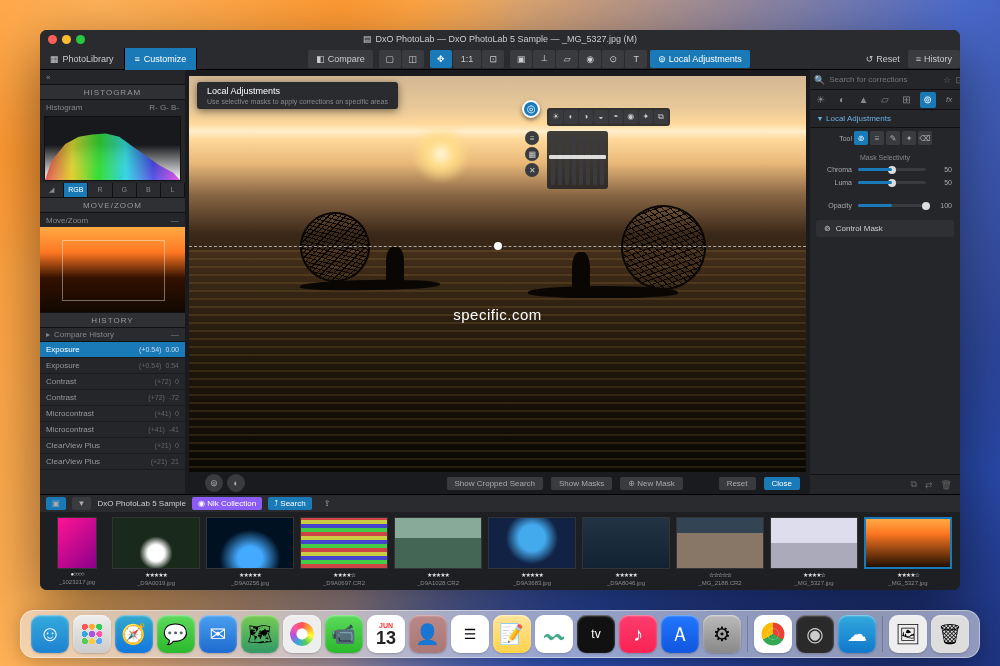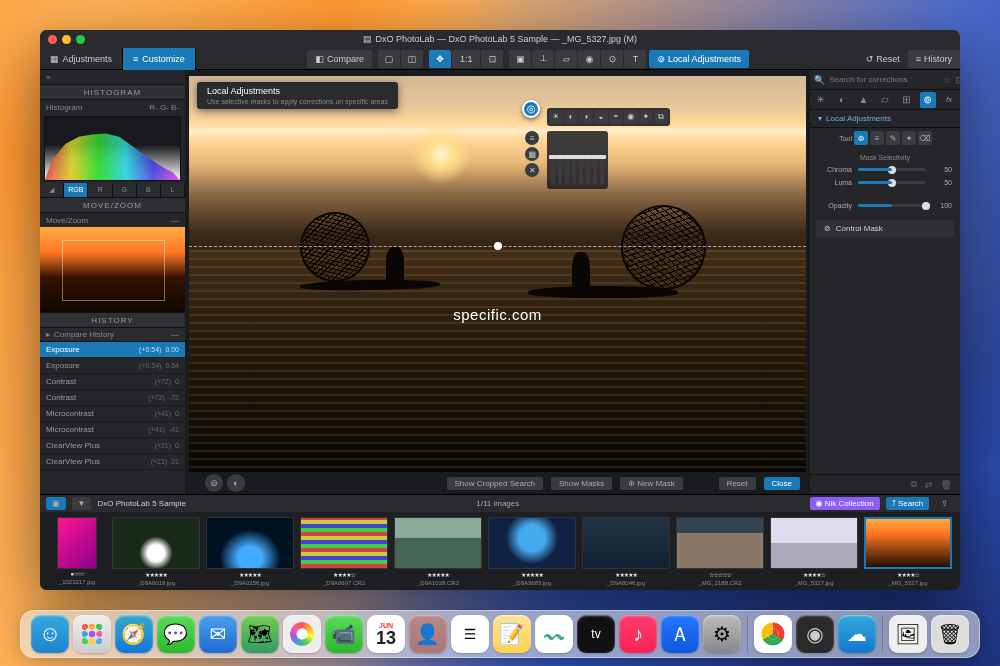--- a/index.html
+++ b/index.html
@@ -204,21 +204,21 @@
     </div>
     <div class="title-text">
       <span>▤</span>
       <span>DxO PhotoLab — DxO PhotoLab 5 Sample — _MG_5327.jpg (M)</span>
     </div>
   </div>
 
   <div class="top-toolbar">
     <div class="tab-btn">
       <span>▦</span>
-      <span>Adjustments</span>
+      <span>PhotoLibrary</span>
     </div>
     <div class="tab-btn active-blue">
       <span>≡</span>
       <span>Customize</span>
     </div>
     <div class="toolbar-spacer"></div>
     <div class="tbar-group">
       <div class="tbar-btn wide">
           <span>◧</span>
           <span>Compare</span>
@@ -470,21 +470,20 @@
         <span style="color:#666;">⇄</span>
         <span style="color:#666;">🗑</span>
       </div>
     </div>
   </div>
 
   <div class="filmstrip-bar">
     <div class="fs-btn" style="background:#1a7ab8;">▣</div>
     <div class="fs-btn">▼</div>
     <span style="color:#ccc;">DxO PhotoLab 5 Sample</span>
-    <div style="flex:1;text-align:center;"><span>1/11 images</span></div>
     <div class="fs-btn orange">◉ <span>Nik Collection</span></div>
     <div class="fs-btn blue">⤴ <span>Search</span></div>
     <div class="fs-btn" style="background:transparent;">⇪</div>
   </div>
 
   <div class="filmstrip">
     <div class="thumb" style="width:60px;">
         <div class="img th1" style="width:40px;"></div>
         <div class="stars">●○○○○</div>
         <div class="name">_1023217.jpg</div>

